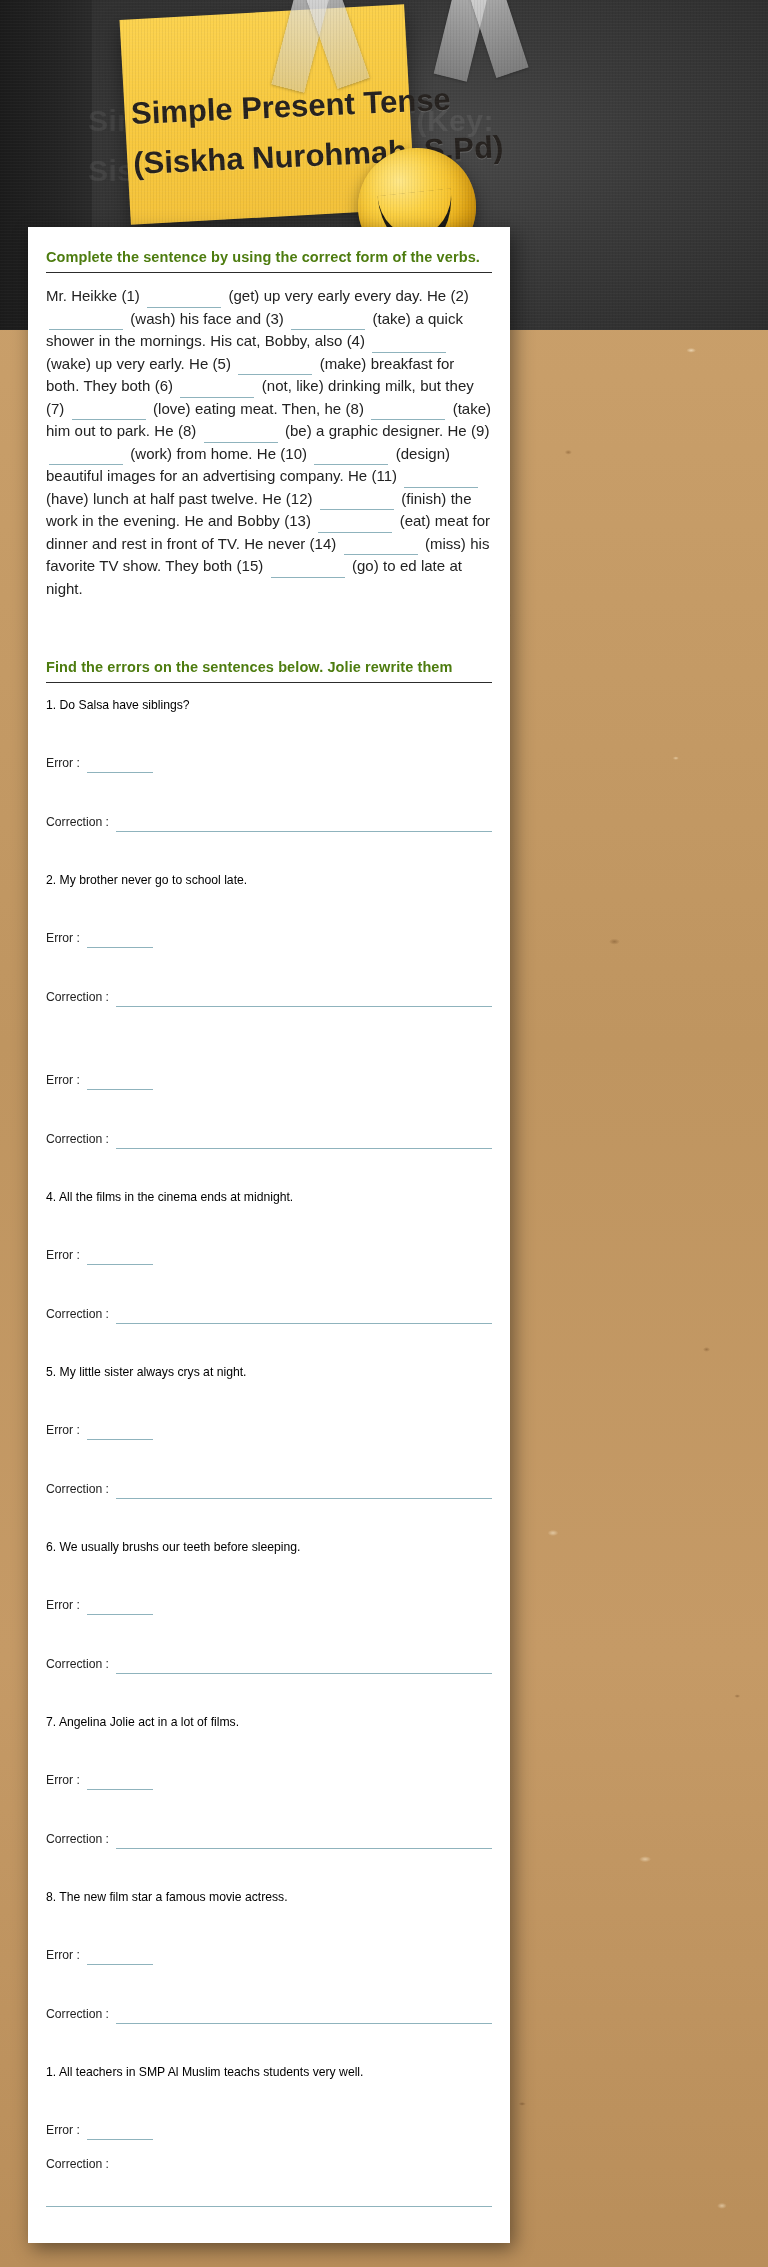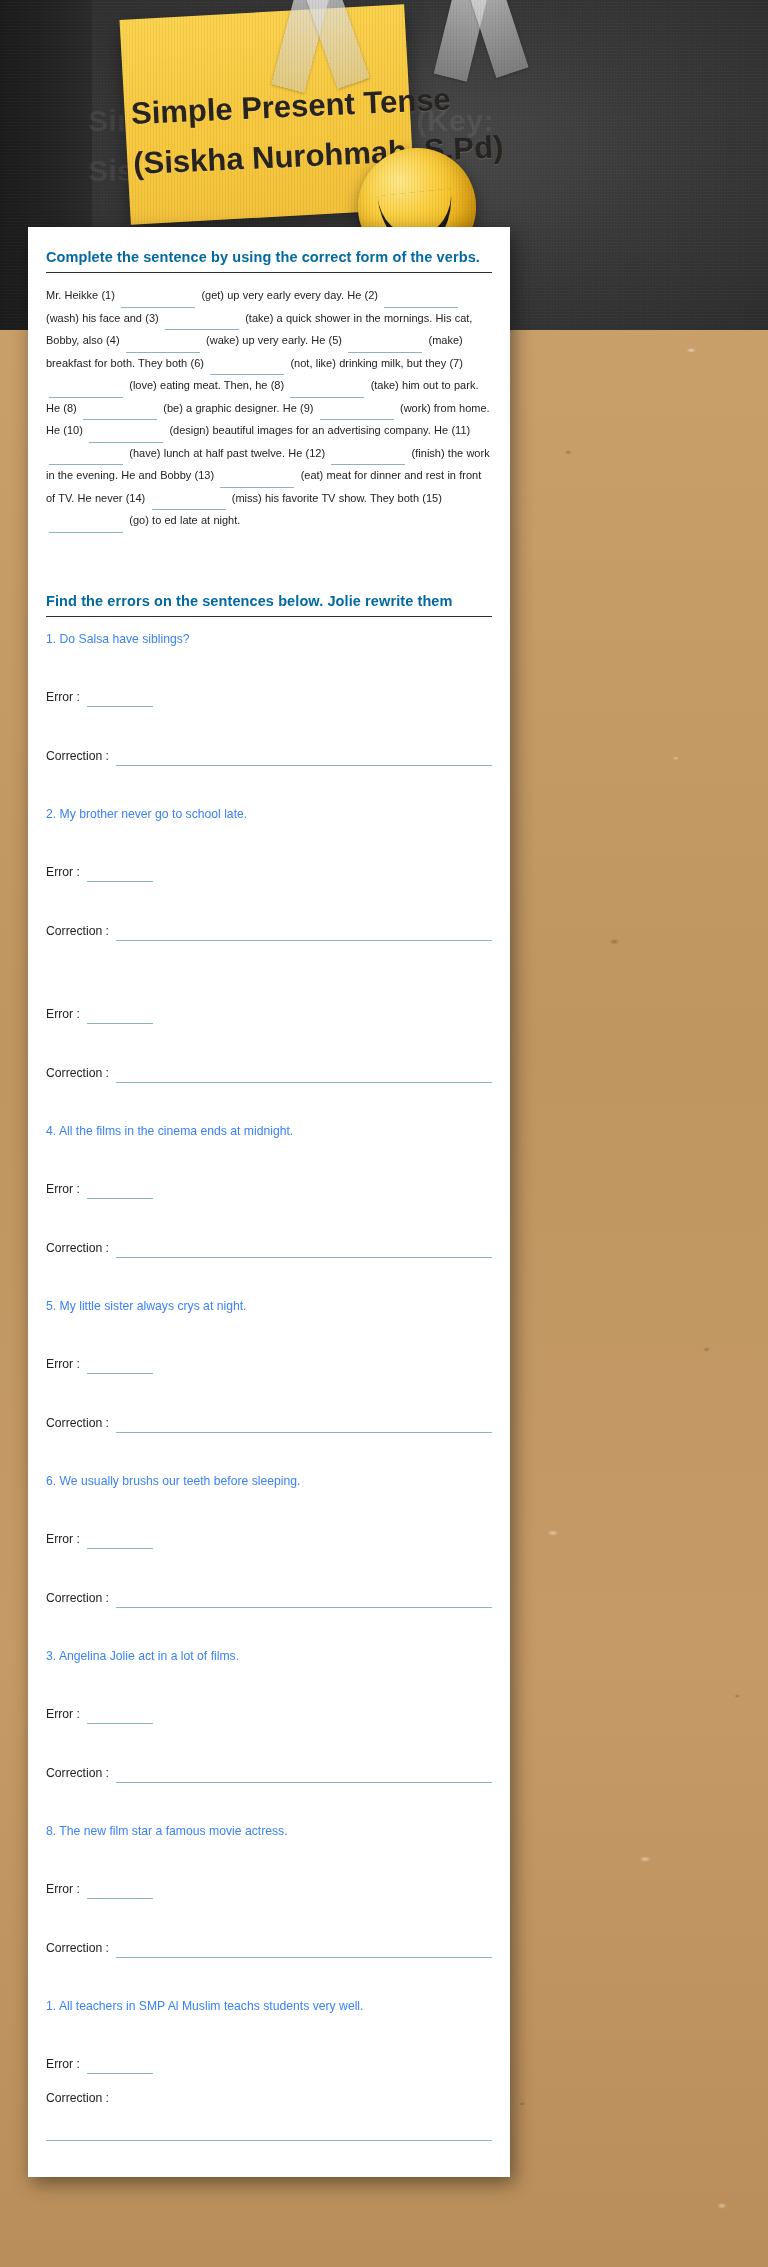--- a/index.html
+++ b/index.html
@@ -152,51 +152,51 @@
     box-shadow: 4px 6px 18px rgba(0,0,0,.45);
     padding: 18px 0 22px 0;
     box-sizing: border-box;
   }
   .sheet-inner { padding: 0 18px 0 18px; }
 
   .section-heading {
     font-family: "Liberation Sans Narrow", "Liberation Sans", sans-serif;
     font-weight: 700;
     font-size: 14.5px;
-    color: #0369a1;
+    color: #4d7c0f;
     letter-spacing: .1px;
     padding: 4px 0 7px 0;
   }
   .rule {
     border-bottom: 1px solid #2c2c2c;
     margin-bottom: 12px;
   }
 
   .para {
-    font-size: 11px;
+    font-size: 15px;
     line-height: 21.5px;
     color: #222222;
     text-align: left;
     word-spacing: .2px;
   }
   .blank {
     display: inline-block;
     border-bottom: 1px solid #8fb3bd;
     vertical-align: baseline;
     margin: 0 3px;
   }
   .blank.w-para { width: 74px; }
 
   .spacer-lg { height: 56px; }
 
   .qitem { margin-bottom: 10px; }
   .qtext {
     font-size: 12.2px;
     line-height: 20px;
-    color: #3b82f6;
+    color: #000000;
     margin-bottom: 13px;
   }
   .qrow {
     display: flex;
     align-items: flex-end;
     font-size: 12.2px;
     line-height: 20px;
     color: #222222;
     margin-bottom: 14px;
   }
@@ -324,21 +324,21 @@
             <span class="qlabel">Error :</span>
             <span class="qline short"></span>
           </div>
           <div class="qrow">
             <span class="qlabel">Correction :</span>
             <span class="qline long"></span>
           </div>
         </div>
         <div class="qgap"></div>
         <div class="qitem">
-          <div class="qtext">3. Angelina Jolie act in a lot of films.</div>
+          <div class="qtext">7. Angelina Jolie act in a lot of films.</div>
           <div class="qrow">
             <span class="qlabel">Error :</span>
             <span class="qline short"></span>
           </div>
           <div class="qrow">
             <span class="qlabel">Correction :</span>
             <span class="qline long"></span>
           </div>
         </div>
         <div class="qgap"></div>

